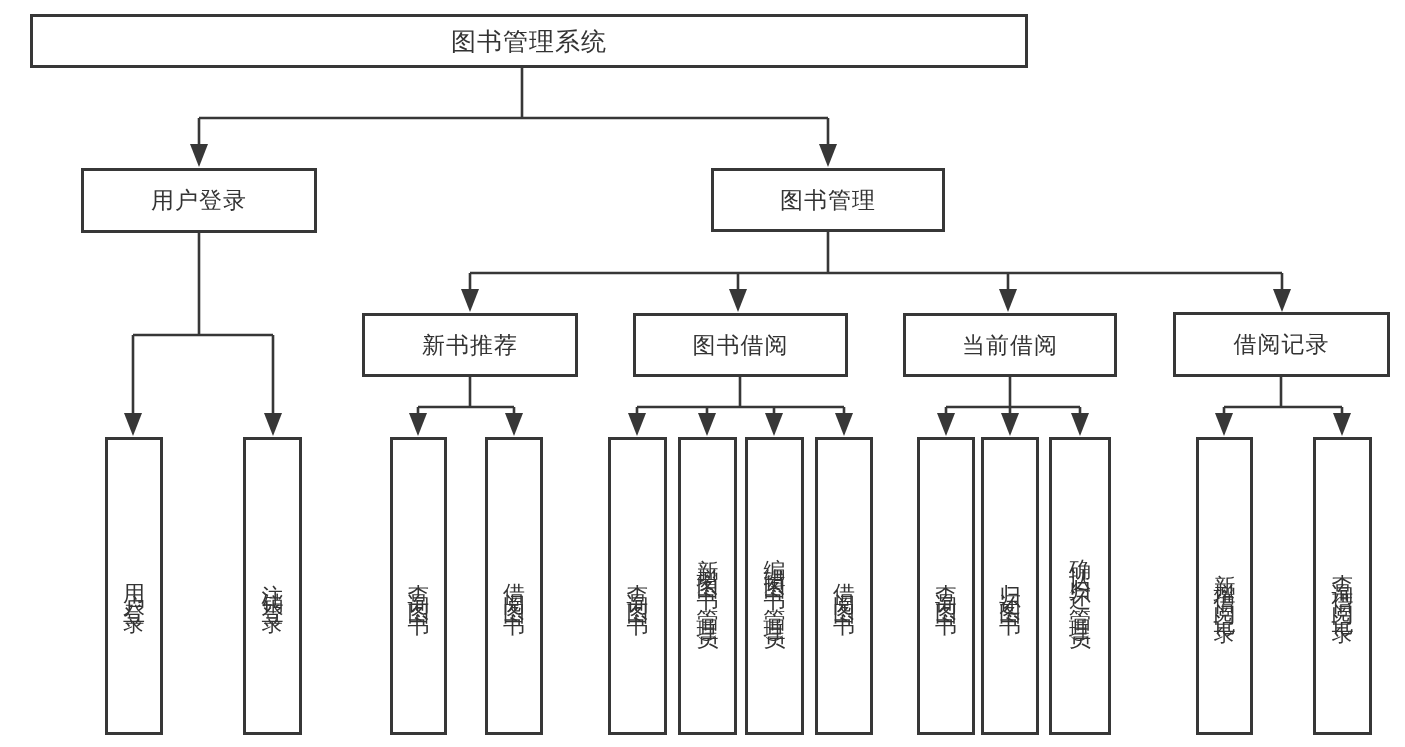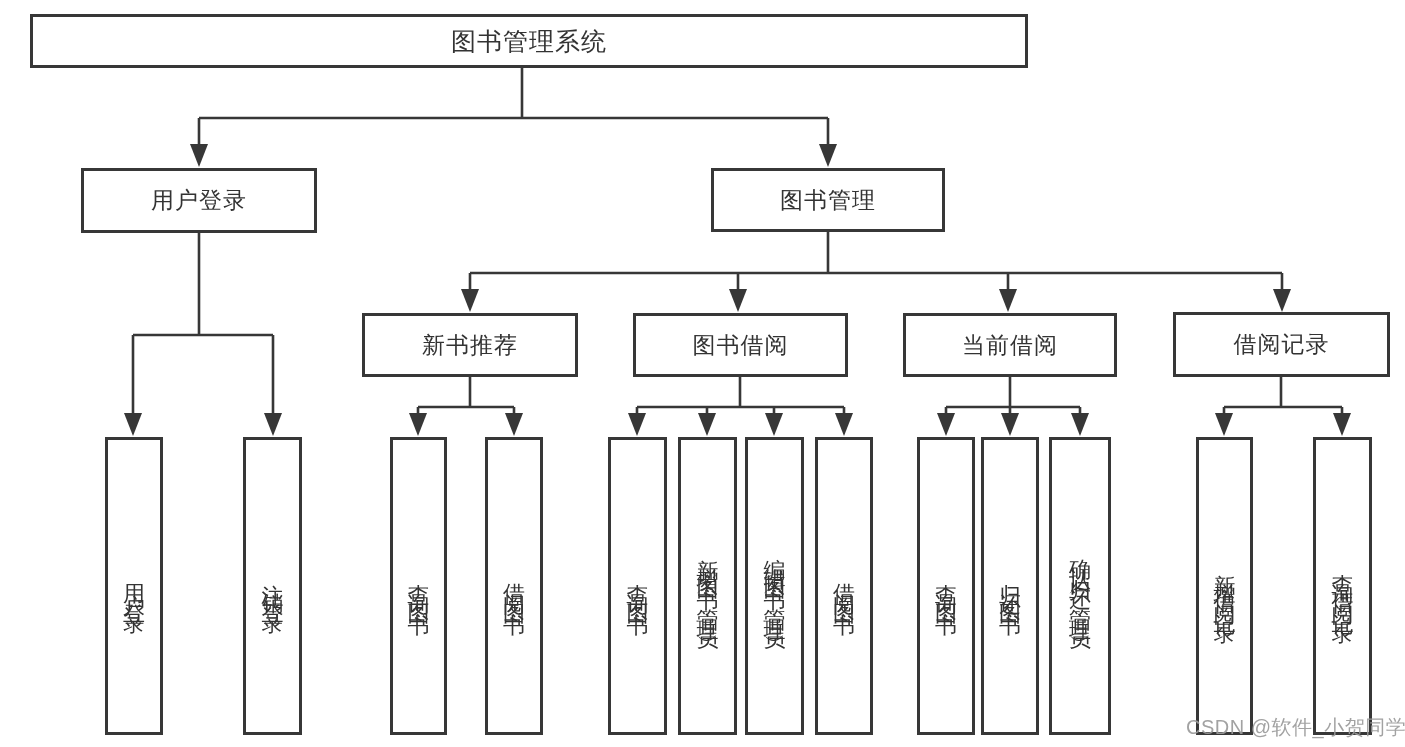--- a/index.html
+++ b/index.html
@@ -208,15 +208,14 @@
     <span>确认归还（管理员）</span>
   </div>
 
   <div class="leaf lf-e1">
     <span>新增借阅记录</span>
   </div>
   <div class="leaf lf-e2">
     <span>查询借阅记录</span>
   </div>
 
-  <div id="watermark">CSDN @软件_小贺同学</div>
 
 </div>
 
 </body></html>

